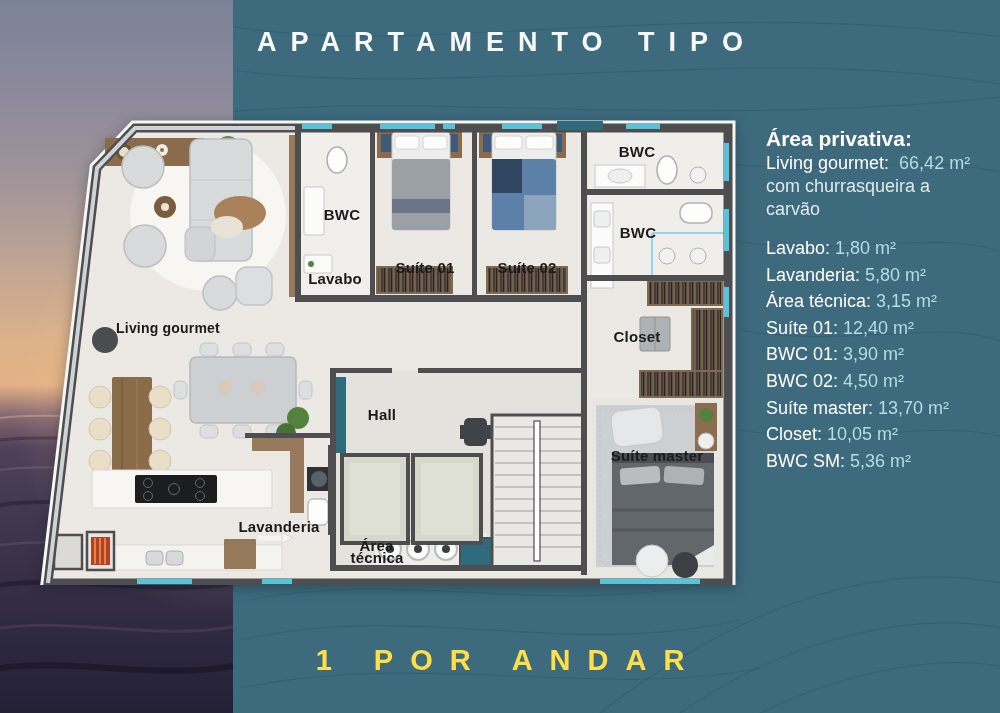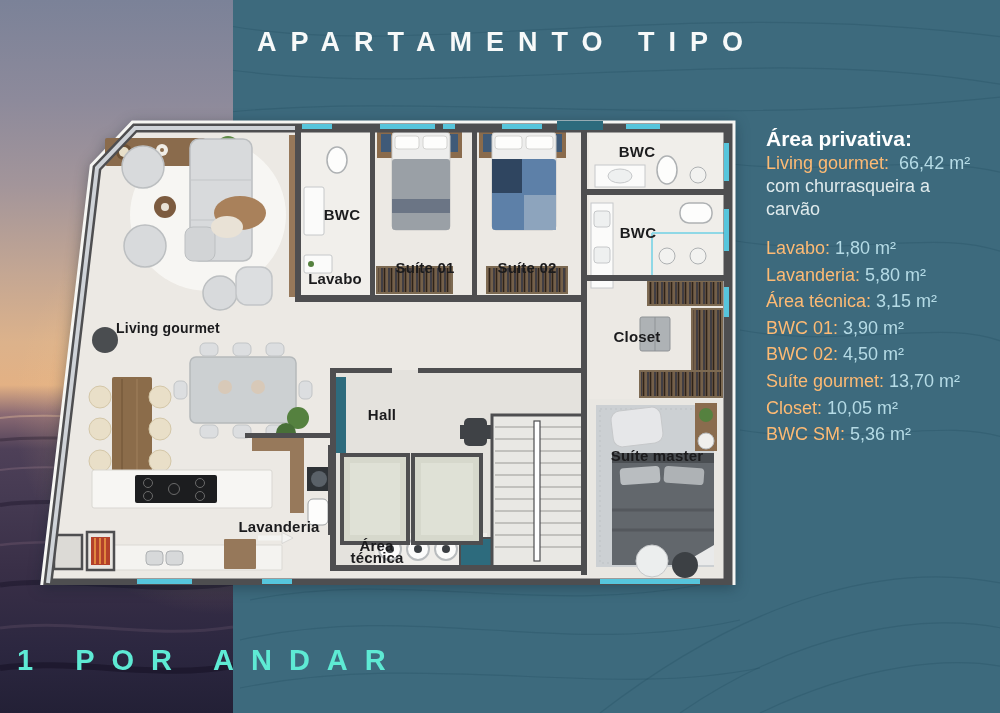--- a/index.html
+++ b/index.html
@@ -28,29 +28,29 @@
   .plan-label.wrap{white-space:normal;width:52px;line-height:12px;padding-left:41px;}
   .pl0{left:302px;top:99px;}   .pl1{left:295px;top:163px;}
   .pl2{left:385px;top:152px;}  .pl3{left:487px;top:152px;}
   .pl4{left:597px;top:36px;}   .pl5{left:598px;top:117px;}
   .pl6{left:597px;top:221px;text-align:right;}  .pl7{left:128px;top:213px;}
   .pl8{left:342px;top:299px;}  .pl9{left:617px;top:340px;}
   .pl10{left:239px;top:411px;} .pl11{left:316px;top:437px;}
   
   .title{position:absolute;left:0;right:0;top:27px;z-index:2;text-align:center;
     color:#f7f9f9;font-size:27px;font-weight:bold;letter-spacing:14px;text-indent:14px;}
-  .footer{position:absolute;left:0;right:0;top:644px;z-index:2;
-    color:#5eead4;font-size:29px;font-weight:bold;letter-spacing:17px;text-indent:17px;}
+  .footer{position:absolute;left:0;right:0;top:644px;z-index:2;text-align:center;
+    color:#fde047;font-size:29px;font-weight:bold;letter-spacing:17px;text-indent:17px;}
   
   .panel{position:absolute;left:766px;top:126px;width:225px;z-index:2;color:#fff;}
   .panel .head{font-size:21px;font-weight:bold;color:#ffffff;line-height:26px;}
   .panel .headval{font-size:21px;color:#e9f2f4;line-height:28px;margin-bottom:16px;}
   .panel .living{font-size:18px;line-height:23px;width:210px;margin-bottom:14px;}
   .panel .note{color:#dfeaec;}
-  .rl{color:#fdba74;}
+  .rl{color:#ffffff;}
   .rv{color:#b5dbe6;margin-left:5px;}
   .panel .row{font-size:18px;line-height:26.6px;}
 </style>
 </head>
 <body>
 
 <div class="stage">
 
   <svg class="contours" viewBox="0 0 1000 713">
     <g fill="none" stroke="#1f4a5e" stroke-opacity="0.28" stroke-width="1.2">
@@ -366,21 +366,22 @@
   <div class="panel">
     <div class="head">Área privativa:</div>
     <div class="living">
       <span class="rl">Living gourmet:</span>
       <span class="rv">66,42 m²</span>
       <div class="note">com churrasqueira a carvão</div>
     </div>
     <div class="row"><span class="rl">Lavabo:</span><span class="rv">1,80 m²</span></div>
     <div class="row"><span class="rl">Lavanderia:</span><span class="rv">5,80 m²</span></div>
     <div class="row"><span class="rl">Área técnica:</span><span class="rv">3,15 m²</span></div>
+    <div class="row"><span class="rl">Suíte 01:</span><span class="rv">12,40 m²</span></div>
     <div class="row"><span class="rl">BWC 01:</span><span class="rv">3,90 m²</span></div>
     <div class="row"><span class="rl">BWC 02:</span><span class="rv">4,50 m²</span></div>
-    <div class="row"><span class="rl">Suíte gourmet:</span><span class="rv">13,70 m²</span></div>
+    <div class="row"><span class="rl">Suíte master:</span><span class="rv">13,70 m²</span></div>
     <div class="row"><span class="rl">Closet:</span><span class="rv">10,05 m²</span></div>
     <div class="row"><span class="rl">BWC SM:</span><span class="rv">5,36 m²</span></div>
   </div>
 
   <div class="footer">1 POR ANDAR</div>
 </div>
 
 </body></html>

